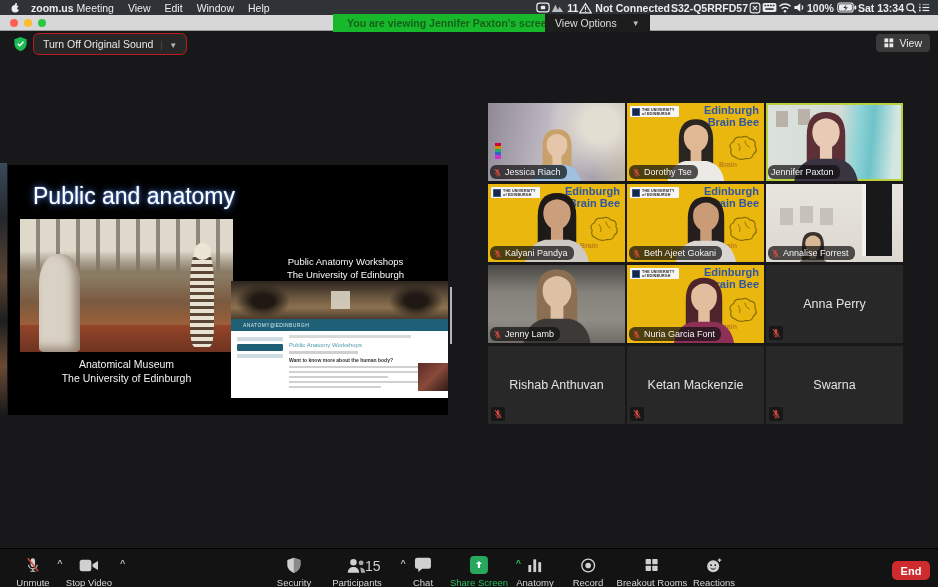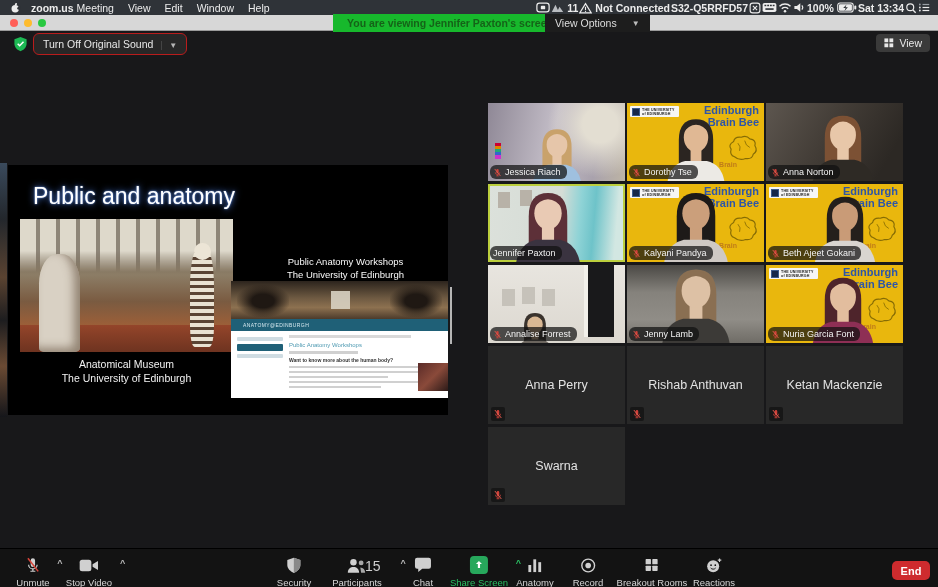--- a/index.html
+++ b/index.html
@@ -385,37 +385,20 @@
         </svg>
         <div class="nametag">
           <svg class="mic" viewBox="0 0 24 24">
             <path d="M12 2.5a3.1 3.1 0 0 1 3.1 3.1v6a3.1 3.1 0 0 1-6.2 0v-6A3.1 3.1 0 0 1 12 2.5z" fill="#cf4038"></path>
             <path d="M6 11.5a6 6 0 0 0 12 0 M12 17.5V21 M8.5 21h7" stroke="#cf4038" stroke-width="2" fill="none"></path>
             <line x1="4.5" y1="2.5" x2="20" y2="21.5" stroke="#e25b50" stroke-width="2.4"></line>
           </svg>
           <span>Dorothy Tse</span>
         </div>
       </div>
-      <div class="tile type-video tile-anna-norton">
-        <svg class="sil-svg" viewBox="0 0 100 80">
-          <path d="M31 80 L31 30 Q31 7 50 7 Q69 7 69 30 L69 80 Z" fill="var(--hair,#333)"></path>
-          <rect x="44" y="38" width="12" height="18" fill="var(--skin,#dbb)"></rect>
-          <path d="M18 80 Q20 57 38 53 L62 53 Q80 57 82 80 Z" fill="var(--shirt,#667)"></path>
-          <ellipse cx="50" cy="27" rx="13.5" ry="16" fill="var(--skin,#dbb)"></ellipse>
-          <path d="M35 23 Q37 9 50 9 Q63 9 65 23 Q58 13 50 13 Q42 13 35 23 Z" fill="var(--hair,#333)"></path>
-        </svg>
-        <div class="nametag">
-          <svg class="mic" viewBox="0 0 24 24">
-            <path d="M12 2.5a3.1 3.1 0 0 1 3.1 3.1v6a3.1 3.1 0 0 1-6.2 0v-6A3.1 3.1 0 0 1 12 2.5z" fill="#cf4038"></path>
-            <path d="M6 11.5a6 6 0 0 0 12 0 M12 17.5V21 M8.5 21h7" stroke="#cf4038" stroke-width="2" fill="none"></path>
-            <line x1="4.5" y1="2.5" x2="20" y2="21.5" stroke="#e25b50" stroke-width="2.4"></line>
-          </svg>
-          <span>Anna Norton</span>
-        </div>
-      </div>
       <div class="tile type-video tile-jennifer-paxton active">
         <svg class="sil-svg" viewBox="0 0 100 80">
           <path d="M31 80 L31 30 Q31 7 50 7 Q69 7 69 30 L69 80 Z" fill="var(--hair,#333)"></path>
           <rect x="44" y="38" width="12" height="18" fill="var(--skin,#dbb)"></rect>
           <path d="M18 80 Q20 57 38 53 L62 53 Q80 57 82 80 Z" fill="var(--shirt,#667)"></path>
           <ellipse cx="50" cy="27" rx="13.5" ry="16" fill="var(--skin,#dbb)"></ellipse>
           <path d="M35 23 Q37 9 50 9 Q63 9 65 23 Q58 13 50 13 Q42 13 35 23 Z" fill="var(--hair,#333)"></path>
         </svg>
         <div class="nametag">
           <span>Jennifer Paxton</span>

